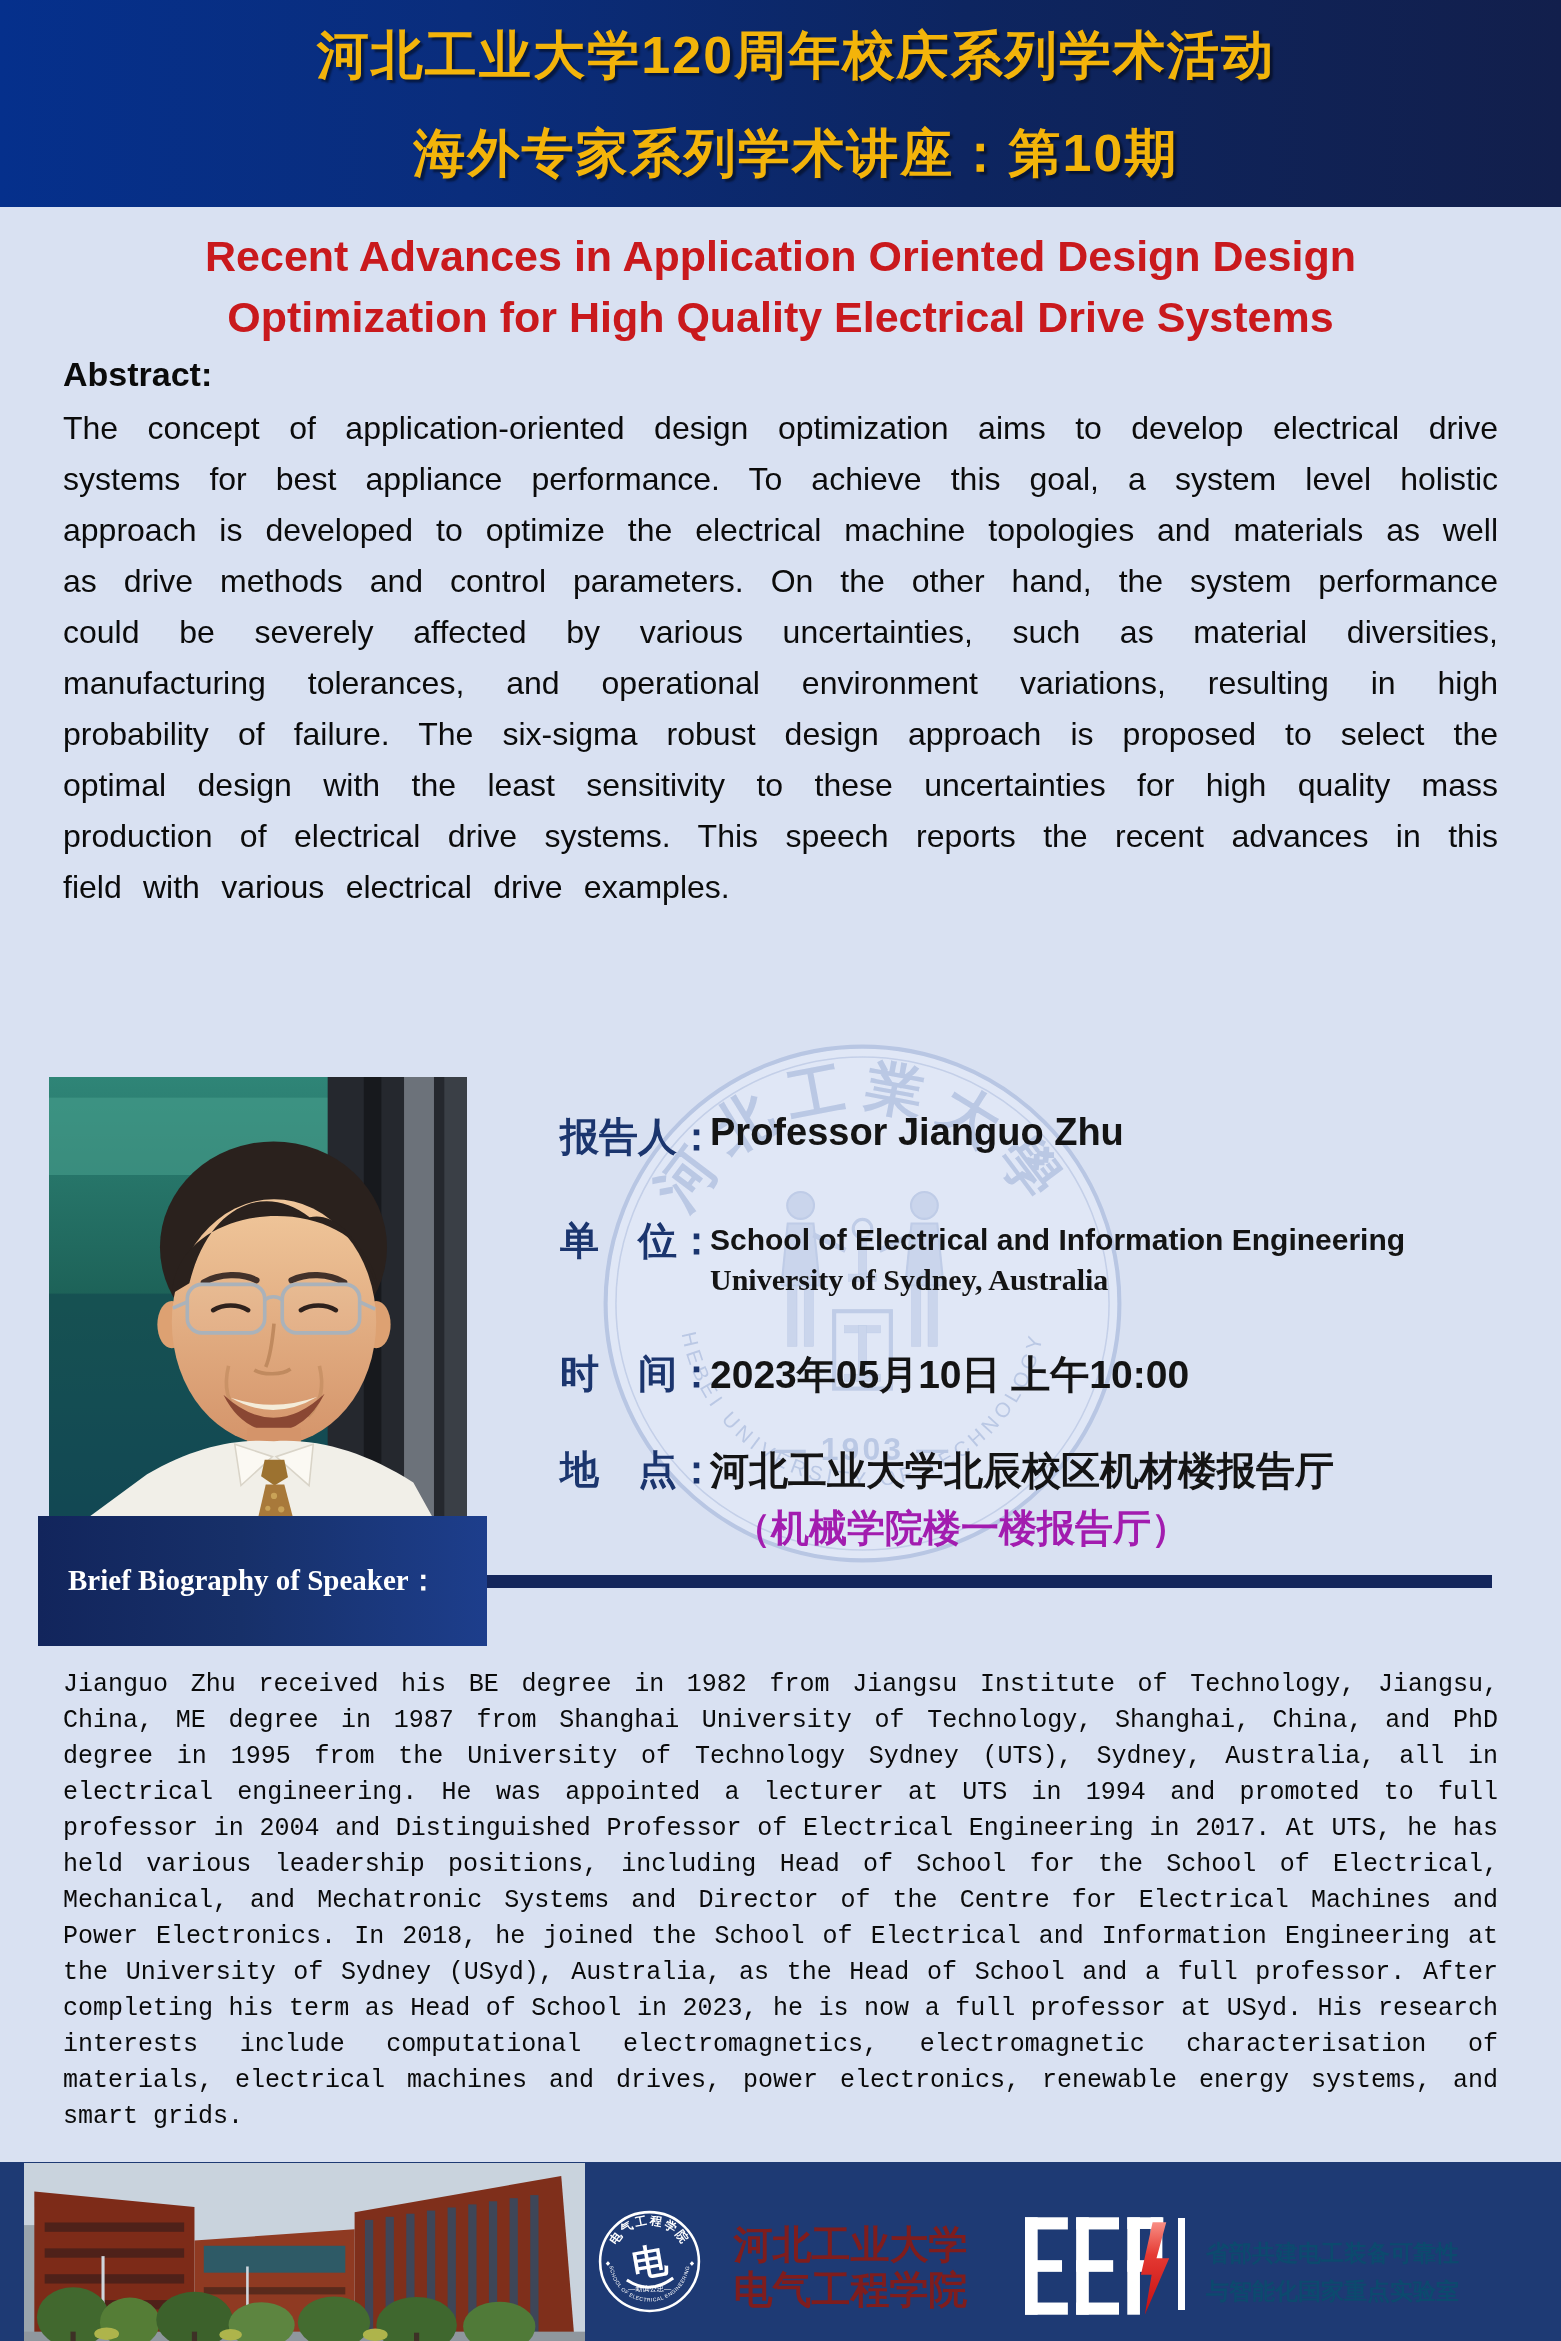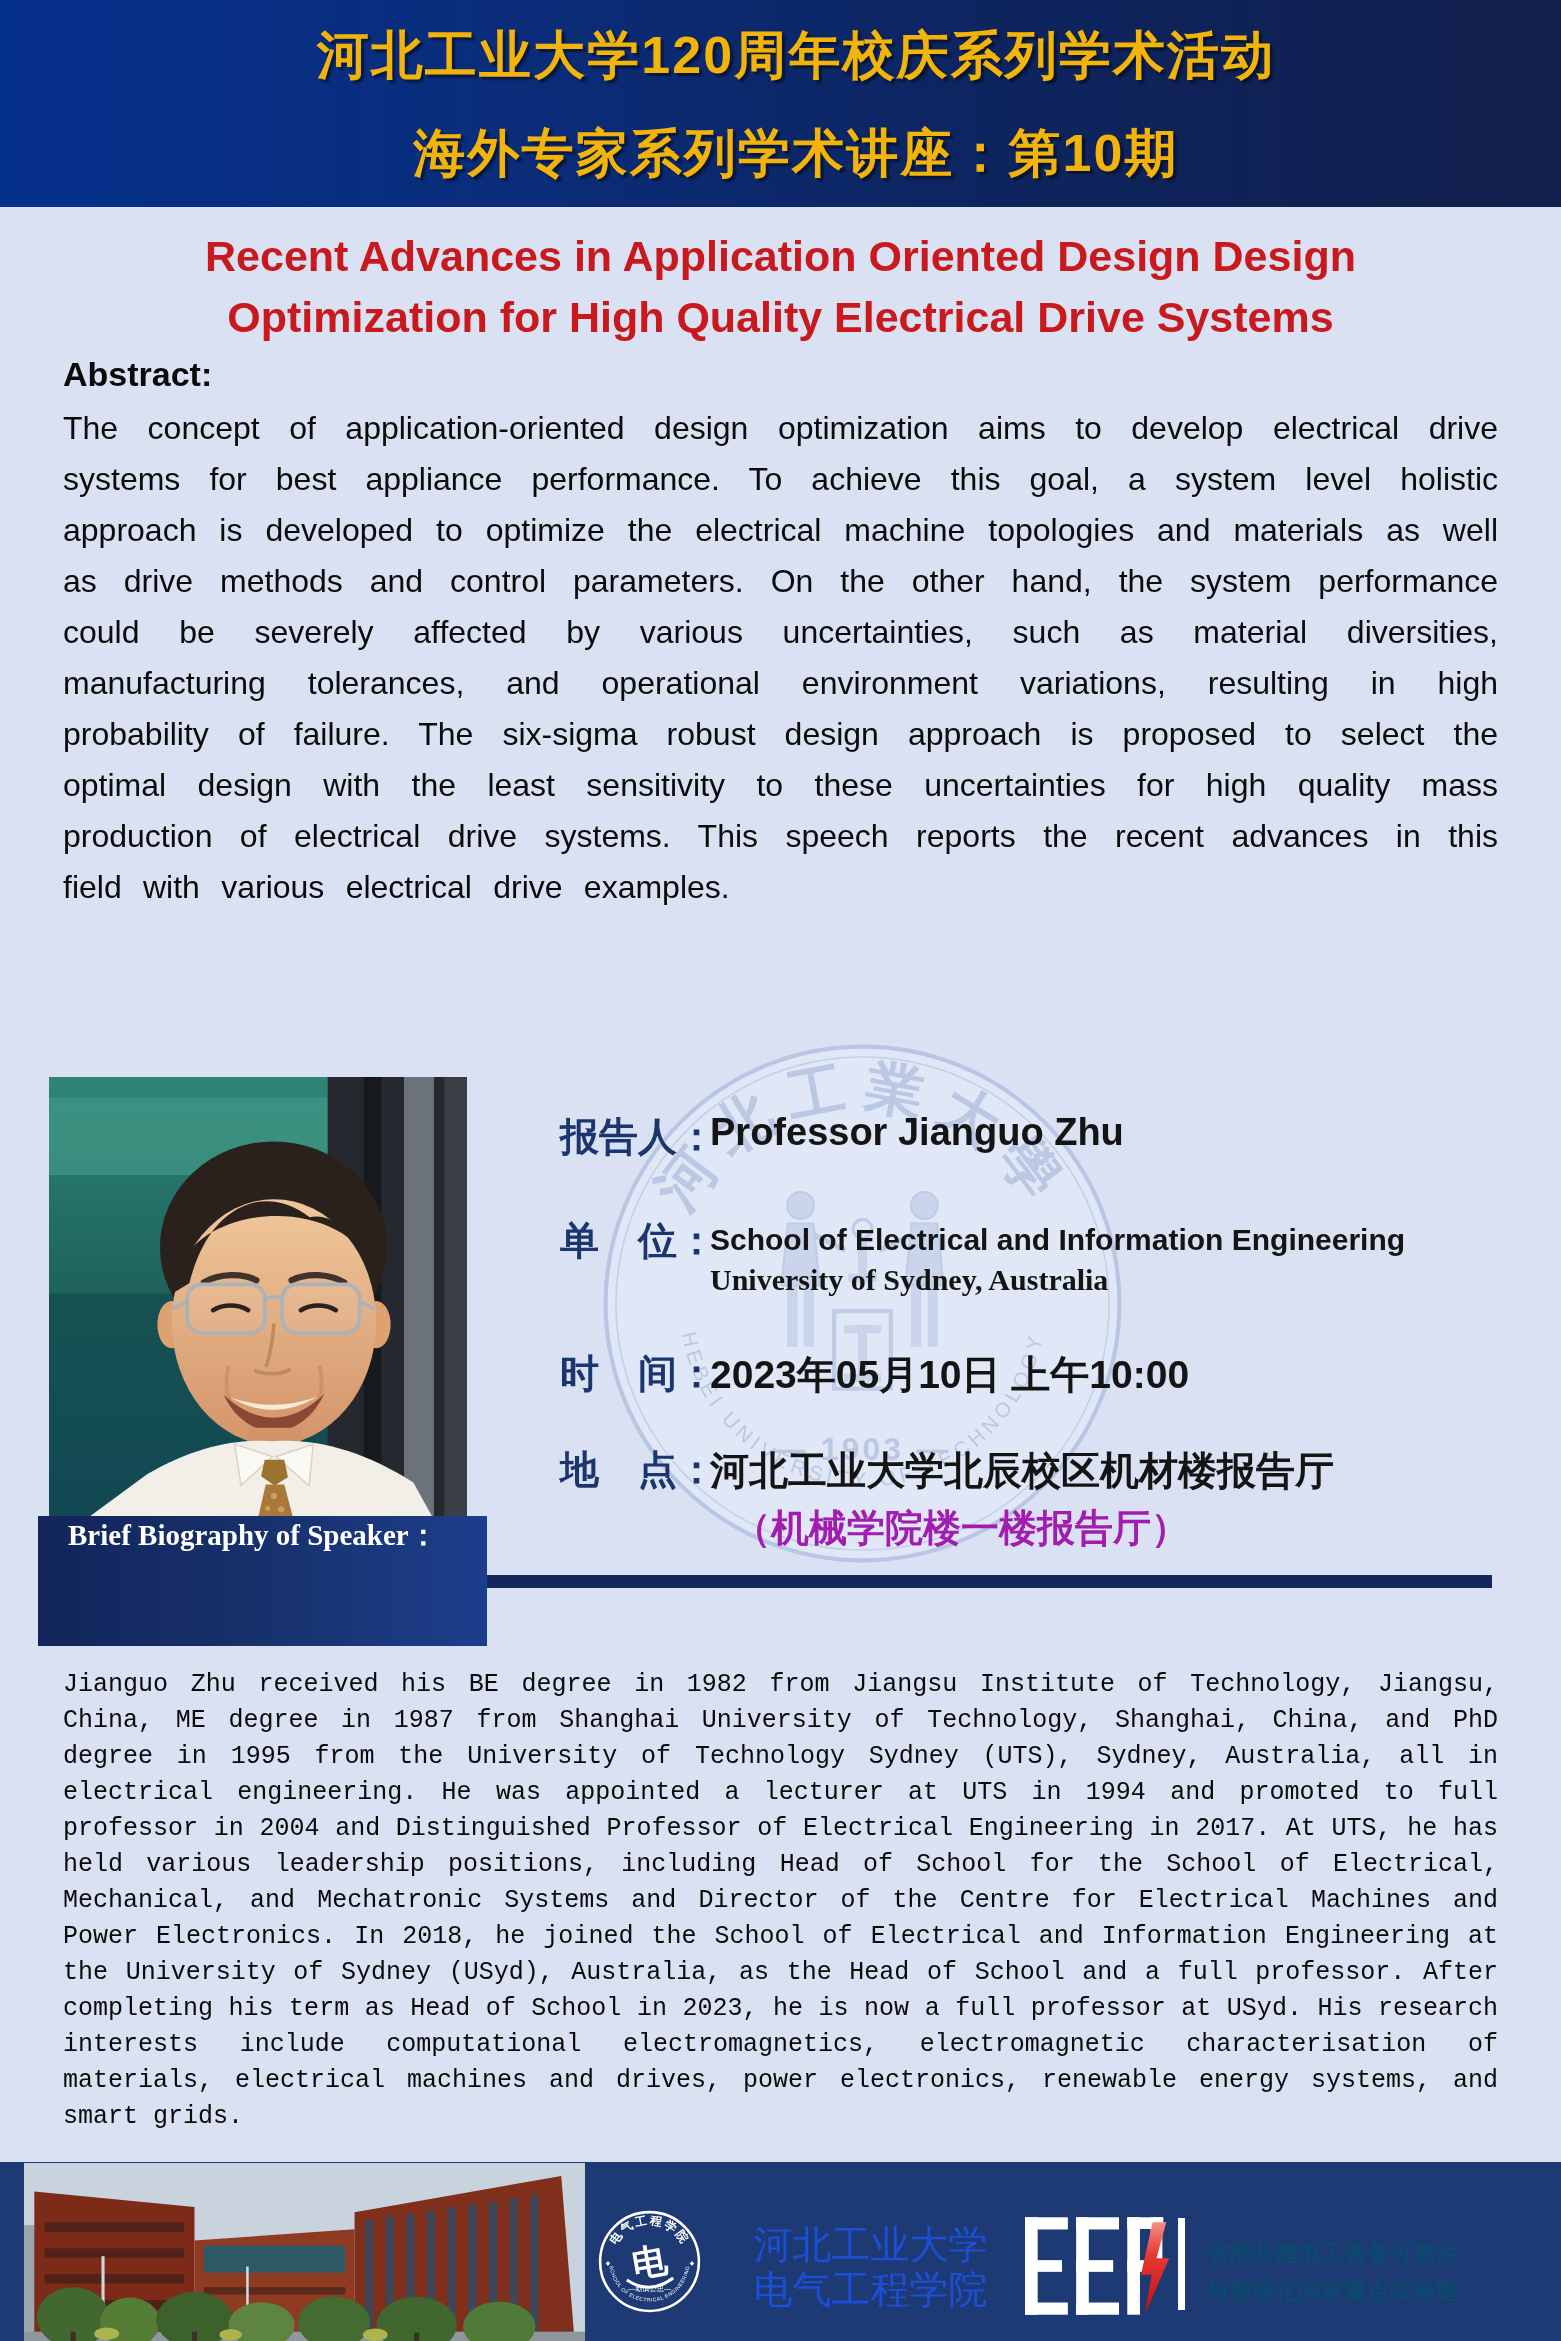--- a/index.html
+++ b/index.html
@@ -34,34 +34,34 @@
 
   
   .info-label { position:absolute; font-weight:bold; color:#1b356e; font-size:39px; white-space:nowrap; }
   .info-value { position:absolute; font-weight:bold; color:#141414; font-size:39px; white-space:nowrap; }
   .info-value.small { font-size:30px; line-height:40px; }
   .loc2 { position:absolute; left:733px; top:1503px; font-weight:bold; color:#a21caf; font-size:38px; white-space:nowrap; }
 
   
   .bio-box { position:absolute; left:38px; top:1516px; width:449px; height:130px;
     background:linear-gradient(90deg,#12255c 0%,#173069 45%,#1d3e8c 100%);
-    display:flex; align-items:flex-start; padding-left:30px; }
+    display:flex; align-items:center; padding-left:30px; }
   .bio-box-label { font-family:"Liberation Serif", serif; font-weight:bold;
     font-size:29px; color:#ffffff; white-space:nowrap; }
   .bio-line { position:absolute; left:487px; top:1575px; width:1005px; height:13.4px; background:#14265c; }
   .bio-text { position:absolute; left:63px; top:1667px; width:1435px;
     font-family:"Liberation Mono", monospace; font-size:25px; line-height:36px;
     color:#0a0a0a; text-align:justify; text-align-last:left; }
 
   
   .footer { position:absolute; left:0; top:2162px; width:1561px; height:180px; background:#1e3a74; }
   .building { position:absolute; left:24px; top:2163px; width:561px; height:179px; }
   .footer-seal { position:absolute; left:597px; top:2209px; width:105px; height:105px; }
-  .uni-name { position:absolute; left:749px; top:2222px; width:243px; text-align:center;
-    color:#1d4ed8; font-weight:normal; font-size:39px; line-height:45px; white-space:nowrap; }
+  .uni-name { position:absolute; left:729px; top:2222px; width:243px; text-align:center;
+    color:#7f1d1d; font-weight:bold; font-size:39px; line-height:45px; white-space:nowrap; }
   .eer { position:absolute; left:1025px; top:2217px; width:151px; height:98px; }
   .vbar { position:absolute; left:1178px; top:2218px; width:7.2px; height:92px; background:#ffffff; }
   .lab-name { position:absolute; left:1206px; top:2234px; color:#0c4a6e; font-weight:bold;
     font-size:23px; line-height:38px; white-space:nowrap; }
 </style>
 </head>
 <body>
 
 <div class="poster">
 

